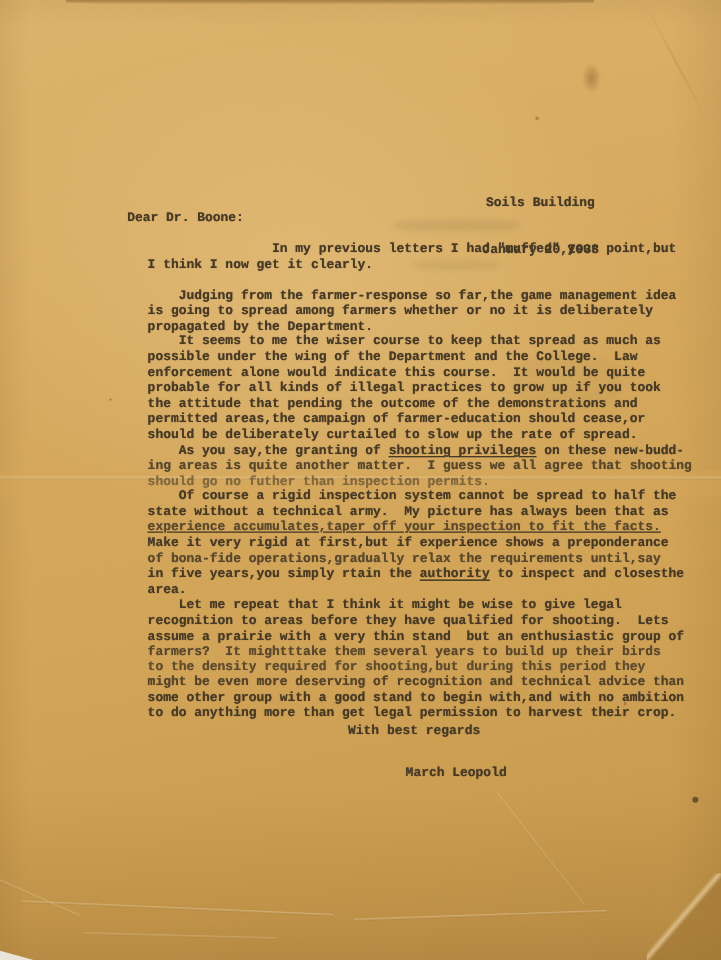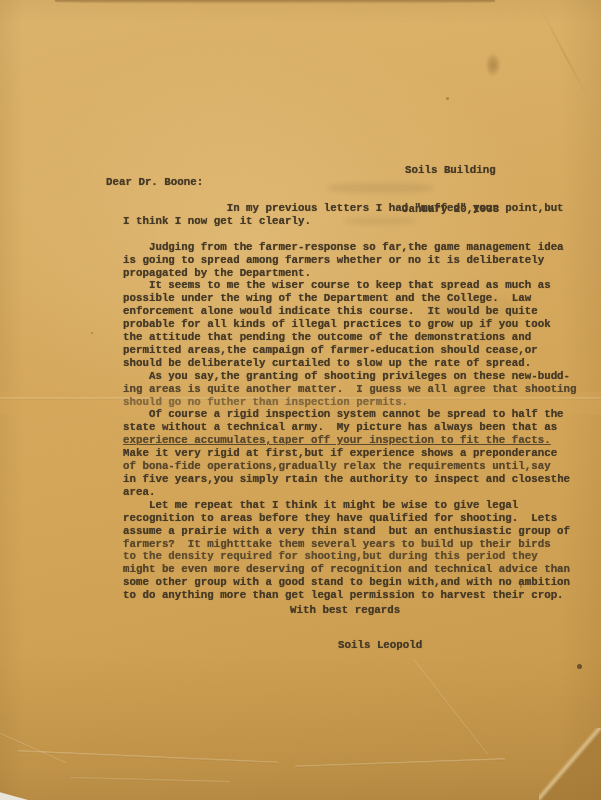--- a/index.html
+++ b/index.html
@@ -81,21 +81,21 @@
     letter-spacing:0;
   }
   .date-block{left:390px;top:138px;margin-left:12px;}
   .date-block .l1{margin-left:3px;}
   .addr-block{left:106px;top:138px;}
   .salutation{left:106px;top:176px;text-align:center;}
   .body-block{left:106px;top:202px;width:480px;}
   .closing{left:290px;top:604px;}
   .signature{left:338px;top:639px;}
   .tline{white-space:pre;min-height:12.9px;margin-left:17px;}
-  .tline .u{text-underline-offset:2px;text-decoration-thickness:1px;}
+  .tline .u{text-decoration:underline;text-underline-offset:2px;text-decoration-thickness:1px;}
   
   .tline:nth-child(16){opacity:.58;}
   .tline:nth-child(15){opacity:.88;}
   .tline:nth-child(19){opacity:.85;text-decoration:underline;}
   .tline:nth-child(21){opacity:.87;}
   .tline:nth-child(27){opacity:.86;}
   .tline:nth-child(28){opacity:.82;}
   .tline:nth-child(29){opacity:.9;}
 </style>
 </head>
@@ -139,15 +139,15 @@
     <div>January 20,I933</div>
   </div>
 
 
   <div class="type salutation">Dear Dr. Boone:</div>
 
   <div class="type body-block"><div class="tline">                In my previous letters I had "muffed" your point,but</div><div class="tline">I think I now get it clearly.</div><div class="tline"></div><div class="tline">    Judging from the farmer-response so far,the game management idea</div><div class="tline">is going to spread among farmers whether or no it is deliberately</div><div class="tline">propagated by the Department.</div><div class="tline">    It seems to me the wiser course to keep that spread as much as</div><div class="tline">possible under the wing of the Department and the College.  Law</div><div class="tline">enforcement alone would indicate this course.  It would be quite</div><div class="tline">probable for all kinds of illegal practices to grow up if you took</div><div class="tline">the attitude that pending the outcome of the demonstrations and</div><div class="tline">permitted areas,the campaign of farmer-education should cease,or</div><div class="tline">should be deliberately curtailed to slow up the rate of spread.</div><div class="tline">    As you say,the granting of <span class="u">shooting privileges</span> on these new-budd-</div><div class="tline">ing areas is quite another matter.  I guess we all agree that shooting</div><div class="tline">should go no futher than inspection permits.</div><div class="tline">    Of course a rigid inspection system cannot be spread to half the</div><div class="tline">state without a technical army.  My picture has always been that as</div><div class="tline">experience accumulates,taper off your inspection to fit the facts.</div><div class="tline">Make it very rigid at first,but if experience shows a preponderance</div><div class="tline">of bona-fide operations,gradually relax the requirements until,say</div><div class="tline">in five years,you simply rtain the <span class="u">authority</span> to inspect and closesthe</div><div class="tline">area.</div><div class="tline">    Let me repeat that I think it might be wise to give legal</div><div class="tline">recognition to areas before they have qualified for shooting.  Lets</div><div class="tline">assume a prairie with a very thin stand  but an enthusiastic group of</div><div class="tline">farmers?  It mightttake them several years to build up their birds</div><div class="tline">to the density required for shooting,but during this period they</div><div class="tline">might be even more deserving of recognition and technical advice than</div><div class="tline">some other group with a good stand to begin with,and with no ambition</div><div class="tline">to do anything more than get legal permission to harvest their crop.</div></div>
 
   <div class="type closing">With best regards</div>
 
-  <div class="type signature">Soils Leopold</div>
+  <div class="type signature">March Leopold</div>
 
 </div>
 
 </body></html>

